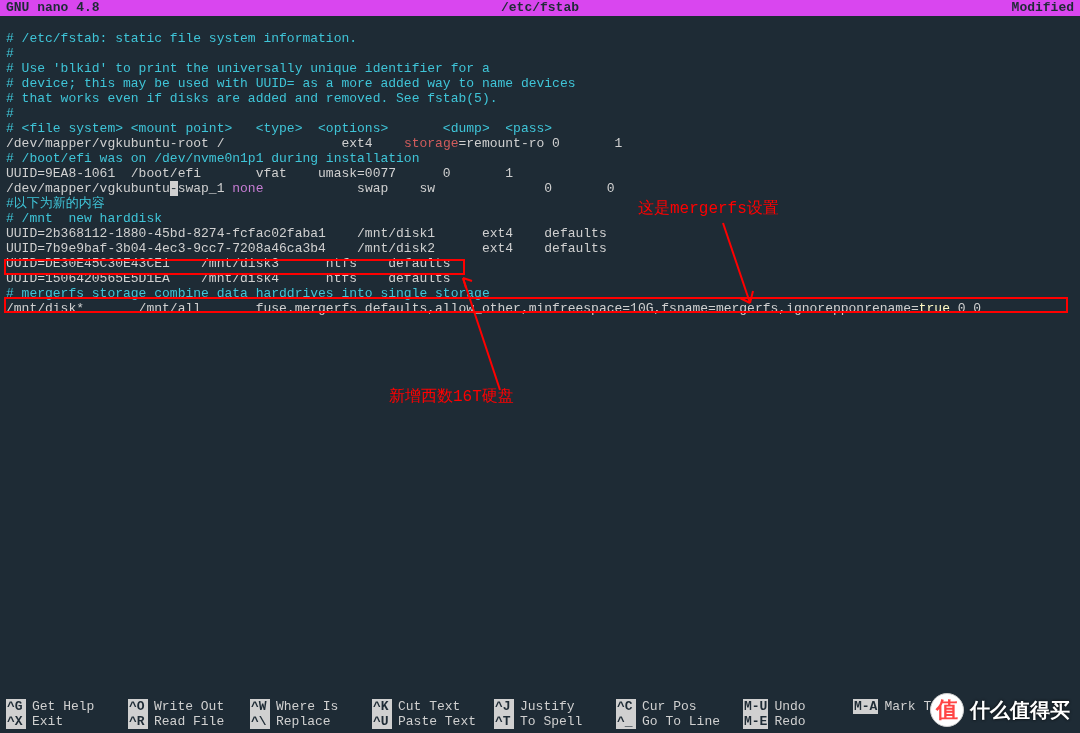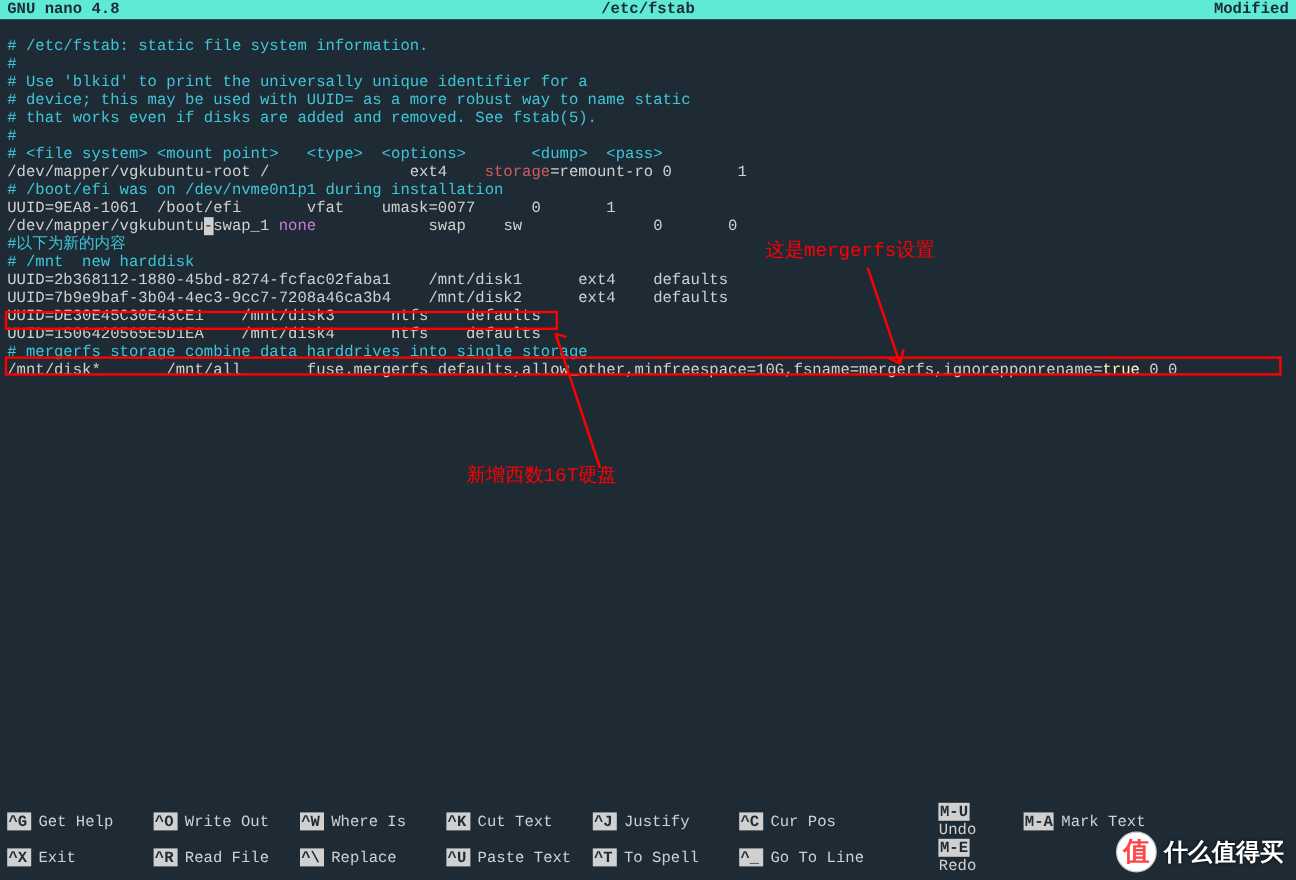--- a/index.html
+++ b/index.html
@@ -7,21 +7,21 @@
       background: #1e2b35;
       font-family: 'Courier New', monospace;
       font-size: 13px;
       color: #d0d0d0;
       width: 1080px;
       height: 733px;
       overflow: hidden;
       position: relative;
     }
     .header-bar {
-      background: #5eead4;
+      background: #d946ef;
       color: #1e2b35;
       display: flex;
       justify-content: space-between;
       padding: 0 6px;
       height: 16px;
       line-height: 16px;
       font-weight: bold;
     }
     .header-left { }
     .header-center { position: absolute; left: 50%; transform: translateX(-50%); }
@@ -72,21 +72,21 @@
       line-height: 15px;
     }
     .footer-row { display: flex; width: 100%; }
     .footer-cell { display: flex; align-items: center; }
     .footer-cell.c1 { width: 122px; }
     .footer-cell.c2 { width: 122px; }
     .footer-cell.c3 { width: 122px; }
     .footer-cell.c4 { width: 122px; }
     .footer-cell.c5 { width: 122px; }
     .footer-cell.c6 { width: 127px; }
-    .footer-cell.c7 { width: 110px; flex-direction: column; }
+    .footer-cell.c7 { width: 110px; }
     .footer-cell.c8 { flex: 1; }
     .key-badge {
       background: #d0d0d0;
       color: #1e2b35;
       font-weight: bold;
       padding: 0 1px;
       margin-right: 6px;
       min-width: 20px;
       display: inline-block;
     }
@@ -119,21 +119,21 @@
 <div class="header-bar">
   <span class="header-left">  GNU nano 4.8</span>
   <span class="header-center">/etc/fstab</span>
   <span class="header-right">Modified</span>
 </div>
 
 <div class="editor">
 <span class="cyan"># /etc/fstab: static file system information.</span>
 <span class="cyan">#</span>
 <span class="cyan"># Use 'blkid' to print the universally unique identifier for a</span>
-<span class="cyan"># device; this may be used with UUID= as a more robust way to name static</span>
+<span class="cyan"># device; this may be used with UUID= as a more added way to name devices</span>
 <span class="cyan"># that works even if disks are added and removed. See fstab(5).</span>
 <span class="cyan">#</span>
 <span class="cyan"># &lt;file system&gt; &lt;mount point&gt;   &lt;type&gt;  &lt;options&gt;       &lt;dump&gt;  &lt;pass&gt;</span>
 <span><span>/dev/mapper/vgkubuntu-root /               ext4    </span><span class="red">storage</span><span>=remount-ro 0       1</span></span>
 <span class="cyan"># /boot/efi was on /dev/nvme0n1p1 during installation</span>
 <span>UUID=9EA8-1061  /boot/efi       vfat    umask=0077      0       1</span>
 <span><span>/dev/mapper/vgkubuntu</span><span class="cursor">-</span><span>swap_1 </span><span class="magenta">none</span><span>            swap    sw              0       0</span></span>
 <span class="cyan">#以下为新的内容</span>
 <span class="cyan"># /mnt  new harddisk</span>
 <span>UUID=2b368112-1880-45bd-8274-fcfac02faba1    /mnt/disk1      ext4    defaults</span>

